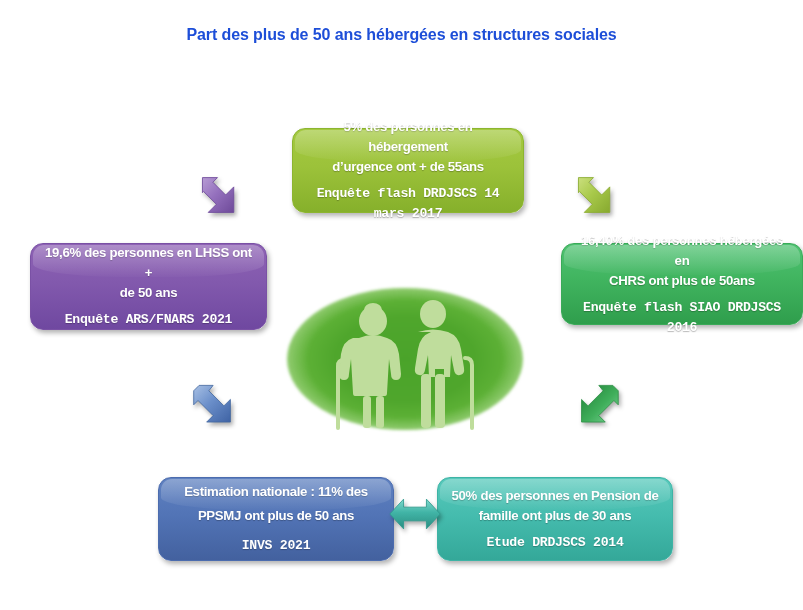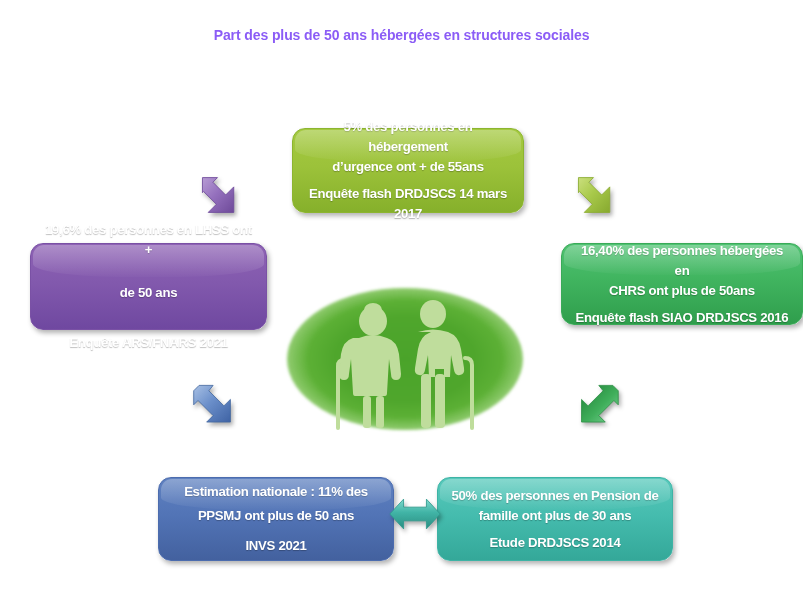--- a/index.html
+++ b/index.html
@@ -18,24 +18,24 @@
     overflow: hidden;
   }
 
   
   #title {
     position: absolute;
     left: 100px;
     top: 22px;
     width: 603px;
     text-align: center;
-    font-size: 14px;
+    font-size: 16px;
     font-weight: bold;
     line-height: 26px;
-    color: #8b5cf6;
+    color: #1d4ed8;
     letter-spacing: -0.1px;
   }
   #title .line { display: block; }
 
   
   #center-ellipse-wrap {
     position: absolute;
     left: 287px;
     top: 288px;
     width: 236px;
@@ -77,21 +77,21 @@
     box-shadow: 2px 3px 5px rgba(0,0,0,0.30);
     padding: 4px 10px;
     letter-spacing: -0.3px;
   }
   .box .ln {
     display: block;
     width: 100%;
     line-height: 20px;
     text-shadow: 0 1px 1px rgba(0,0,0,0.25);
   }
-  .box .src { margin-top: 7px; }
+  .box .src { margin-top: 7px; font-family: Liberation Mono, monospace; }
 
   
   .box::before {
     content: "";
     position: absolute;
     left: 2px; right: 2px; top: 1px;
     height: 38%;
     border-radius: 11px 11px 40% 40%;
     background: linear-gradient(to bottom, rgba(255,255,255,0.28), rgba(255,255,255,0.02));
     pointer-events: none;
@@ -104,21 +104,20 @@
     font-size: 13.2px;
     background: linear-gradient(to bottom, #a4c940 0%, #9cc23a 45%, #86b02b 100%);
     border: 1px solid #8cb52f;
   }
   #box-left {
     left: 30px; top: 243px;
     width: 237px; height: 87px;
     font-size: 13.2px;
     background: linear-gradient(to bottom, #8e62b4 0%, #8259ad 45%, #6f48a0 100%);
     border: 1px solid #7a51a5;
-    gap: 23px;
   }
   #box-right {
     left: 561px; top: 243px;
     width: 242px; height: 82px;
     font-size: 13.2px;
     background: linear-gradient(to bottom, #4fc272 0%, #40b45f 45%, #2f9e4c 100%);
     border: 1px solid #3aaa58;
   }
   #box-bottom-left {
     left: 158px; top: 477px;

